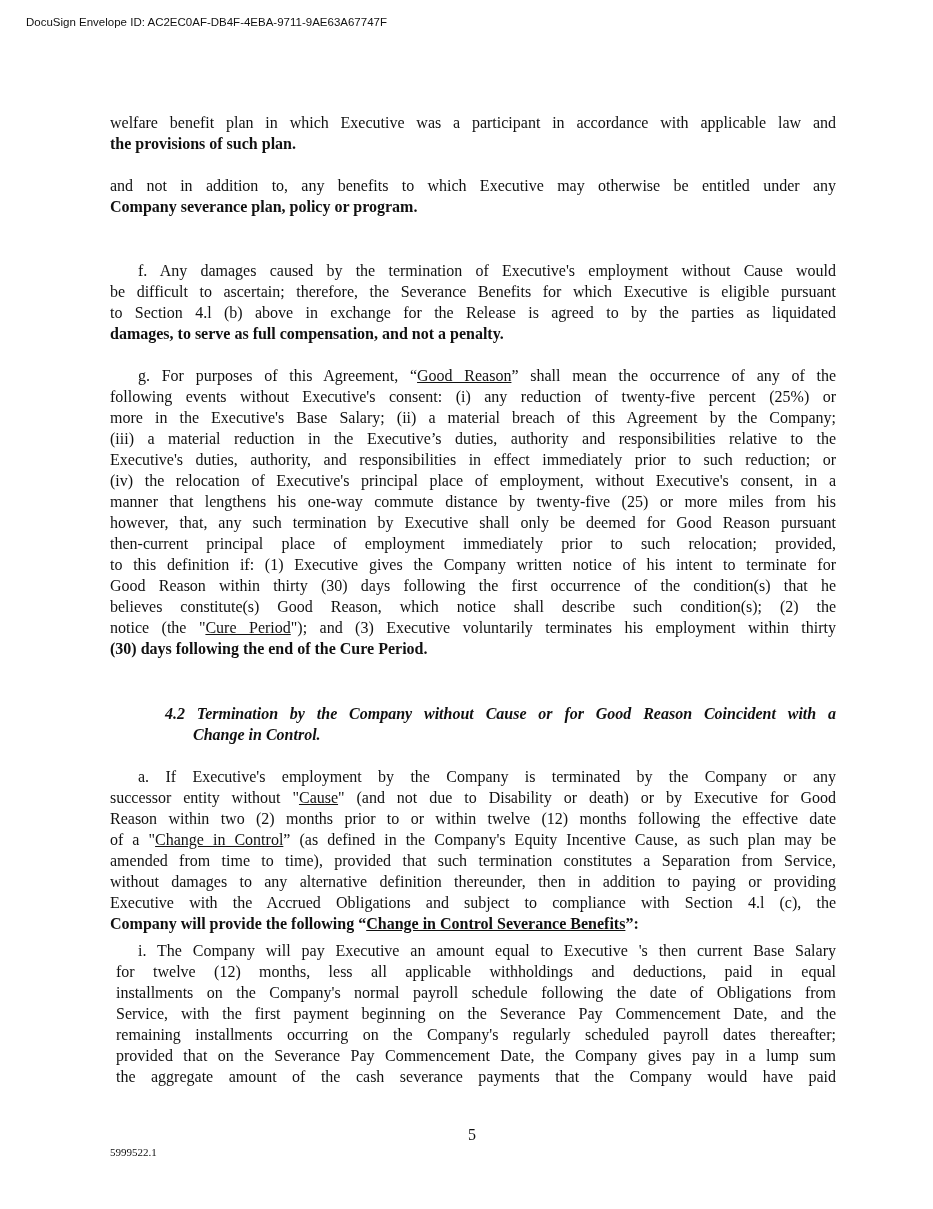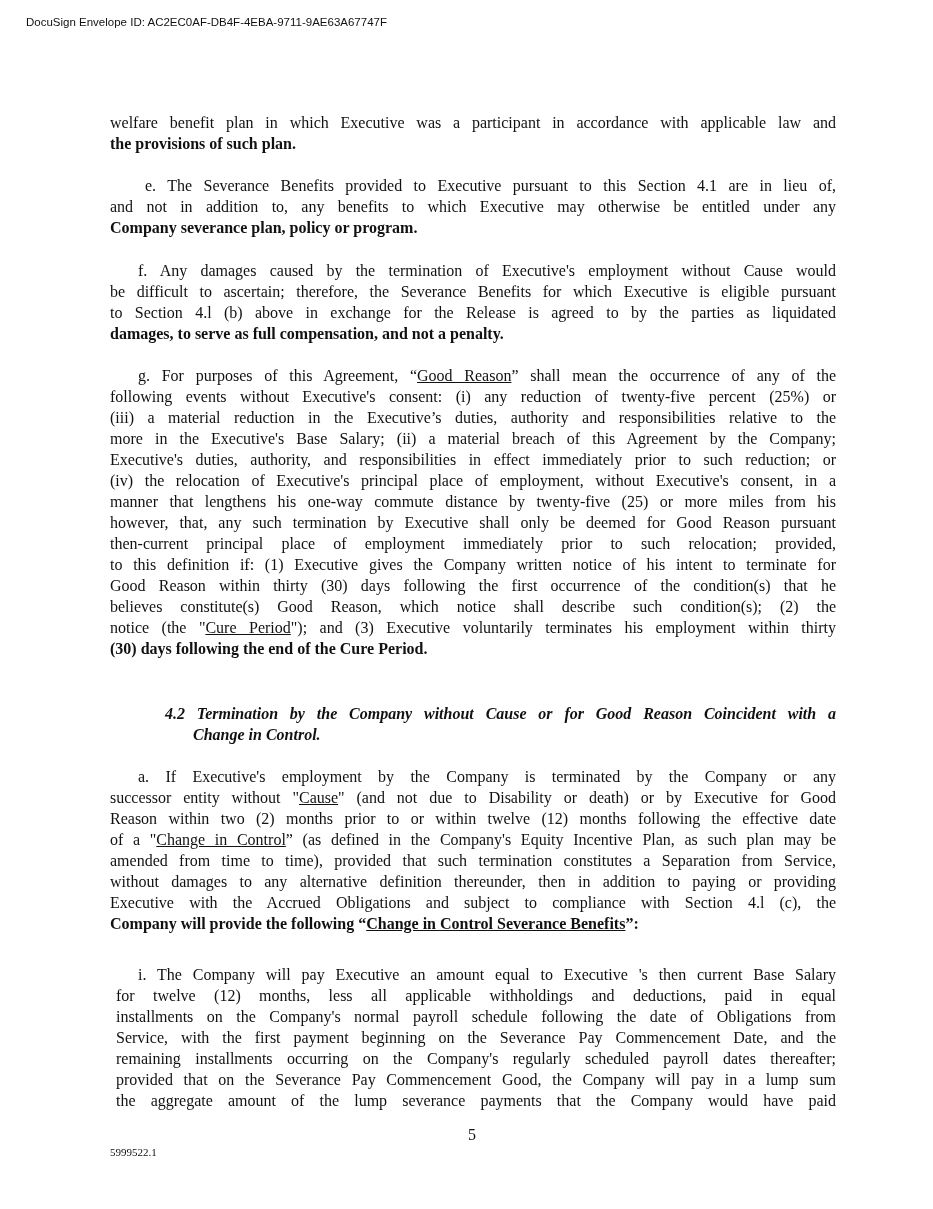--- a/index.html
+++ b/index.html
@@ -40,37 +40,36 @@
 <div class="envelope">DocuSign Envelope ID: AC2EC0AF-DB4F-4EBA-9711-9AE63A67747F</div>
 
 <div class="page">
 
   <div class="para" style="top:112px">
     <span class="line">welfare benefit plan in which Executive was a participant in accordance with applicable law and</span>
     <span class="line last">the provisions of such plan.</span>
   </div>
 
   <div class="para" style="top:175px">
-    <span class="line" style="padding-left:35px">e. The Severance Benefits provided to Executive pursuant to this Section 4.1 are in lieu of,</span>
     <span class="line">and not in addition to, any benefits to which Executive may otherwise be entitled under any</span>
     <span class="line last">Company severance plan, policy or program.</span>
   </div>
 
   <div class="para" style="top:260px">
     <span class="line" style="padding-left:28px">f.   Any damages caused by the termination of  Executive's employment without Cause would</span>
     <span class="line">be difficult to ascertain; therefore, the Severance Benefits for which Executive is eligible pursuant</span>
     <span class="line">to Section 4.l (b) above in exchange for the Release is agreed to by the parties as liquidated</span>
     <span class="line last">damages, to serve as full compensation, and not a penalty.</span>
   </div>
 
   <div class="para" style="top:365px">
     <span class="line" style="padding-left:28px"><span>g.  For purposes of this Agreement, “</span><span class="u">Good Reason</span><span>” shall mean the occurrence of any of the</span></span>
     <span class="line">following events without Executive's consent: (i) any reduction of twenty-five percent (25%) or</span>
+    <span class="line">more in the Executive's Base Salary; (ii) a material breach of this Agreement by the Company;</span>
     <span class="line">(iii) a material reduction in the Executive’s duties, authority and responsibilities relative to the</span>
-    <span class="line">more in the Executive's Base Salary; (ii) a material breach of this Agreement by the Company;</span>
     <span class="line">Executive's duties, authority, and responsibilities in effect immediately prior to such reduction; or</span>
     <span class="line">(iv) the relocation of Executive's principal place of employment, without Executive's consent, in a</span>
     <span class="line">manner that lengthens his one-way commute distance by twenty-five (25) or more miles from his</span>
     <span class="line">however, that, any such termination by Executive shall only be deemed for Good Reason  pursuant</span>
     <span class="line">then-current principal place of employment immediately prior to such relocation; provided,</span>
     <span class="line">to this definition if: (1) Executive gives the Company written notice of his intent to terminate for</span>
     <span class="line">Good Reason within thirty (30) days following the first occurrence of the condition(s) that he</span>
     <span class="line">believes constitute(s)  Good  Reason, which  notice  shall describe such condition(s); (2) the</span>
     <span class="line"><span>notice (the "</span><span class="u">Cure Period</span><span>"); and (3) Executive voluntarily terminates his employment within thirty</span></span>
     <span class="line last">(30) days following the end of the Cure Period.</span>
@@ -78,32 +77,32 @@
 
   <div class="heading" style="top:703px">
     <span class="line">4.2  Termination by the Company without Cause or for Good Reason Coincident with a</span>
     <span class="line last cont">Change in Control.</span>
   </div>
 
   <div class="para" style="top:766px">
     <span class="line" style="padding-left:28px">a. If Executive's employment by the Company is terminated by the Company or any</span>
     <span class="line"><span>successor entity without "</span><span class="u">Cause</span><span>" (and not due to Disability or death) or by Executive for Good</span></span>
     <span class="line">Reason within two (2) months prior to or within twelve (12) months following the effective date</span>
-    <span class="line"><span>of a "</span><span class="u">Change in Control</span><span>” (as defined in the Company's Equity Incentive Plan, as such plan may be</span></span>
+    <span class="line"><span>of a "</span><span class="u">Change in Control</span><span>” (as defined in the Company's Equity Incentive Cause, as such plan may be</span></span>
     <span class="line">amended from time to time), provided that such termination constitutes a Separation from Service,</span>
     <span class="line">without damages to any alternative definition thereunder, then in addition to paying or providing</span>
     <span class="line">Executive with the Accrued Obligations and subject to compliance with Section 4.l (c), the</span>
     <span class="line last"><span>Company will provide the following “</span><span class="u">Change in Control Severance Benefits</span><span>”:</span></span>
   </div>
 
-  <div class="para sub" style="top:964px">
+  <div class="para sub" style="top:940px">
     <span class="line" style="padding-left:22px">i.   The Company will pay Executive an amount equal to Executive 's then current Base Salary</span>
     <span class="line">for twelve (12) months, less all applicable withholdings and deductions, paid in equal</span>
     <span class="line">installments on the Company's normal payroll schedule following the date of Obligations from</span>
     <span class="line">Service, with the first  payment beginning on the Severance Pay Commencement Date,  and the</span>
     <span class="line">remaining installments occurring on the Company's regularly scheduled payroll dates thereafter;</span>
-    <span class="line">provided that on the Severance Pay Commencement Good, the Company will pay in a lump sum</span>
-    <span class="line">the aggregate amount of the lump severance payments that the Company would have paid</span>
+    <span class="line">provided that on the Severance Pay Commencement Date, the Company gives pay in a lump sum</span>
+    <span class="line">the aggregate amount of the cash severance payments that the Company would have paid</span>
   </div>
 </div>
 
 <div class="page-num">5</div>
 <div class="doc-id">5999522.1</div>
 
 </body></html>

